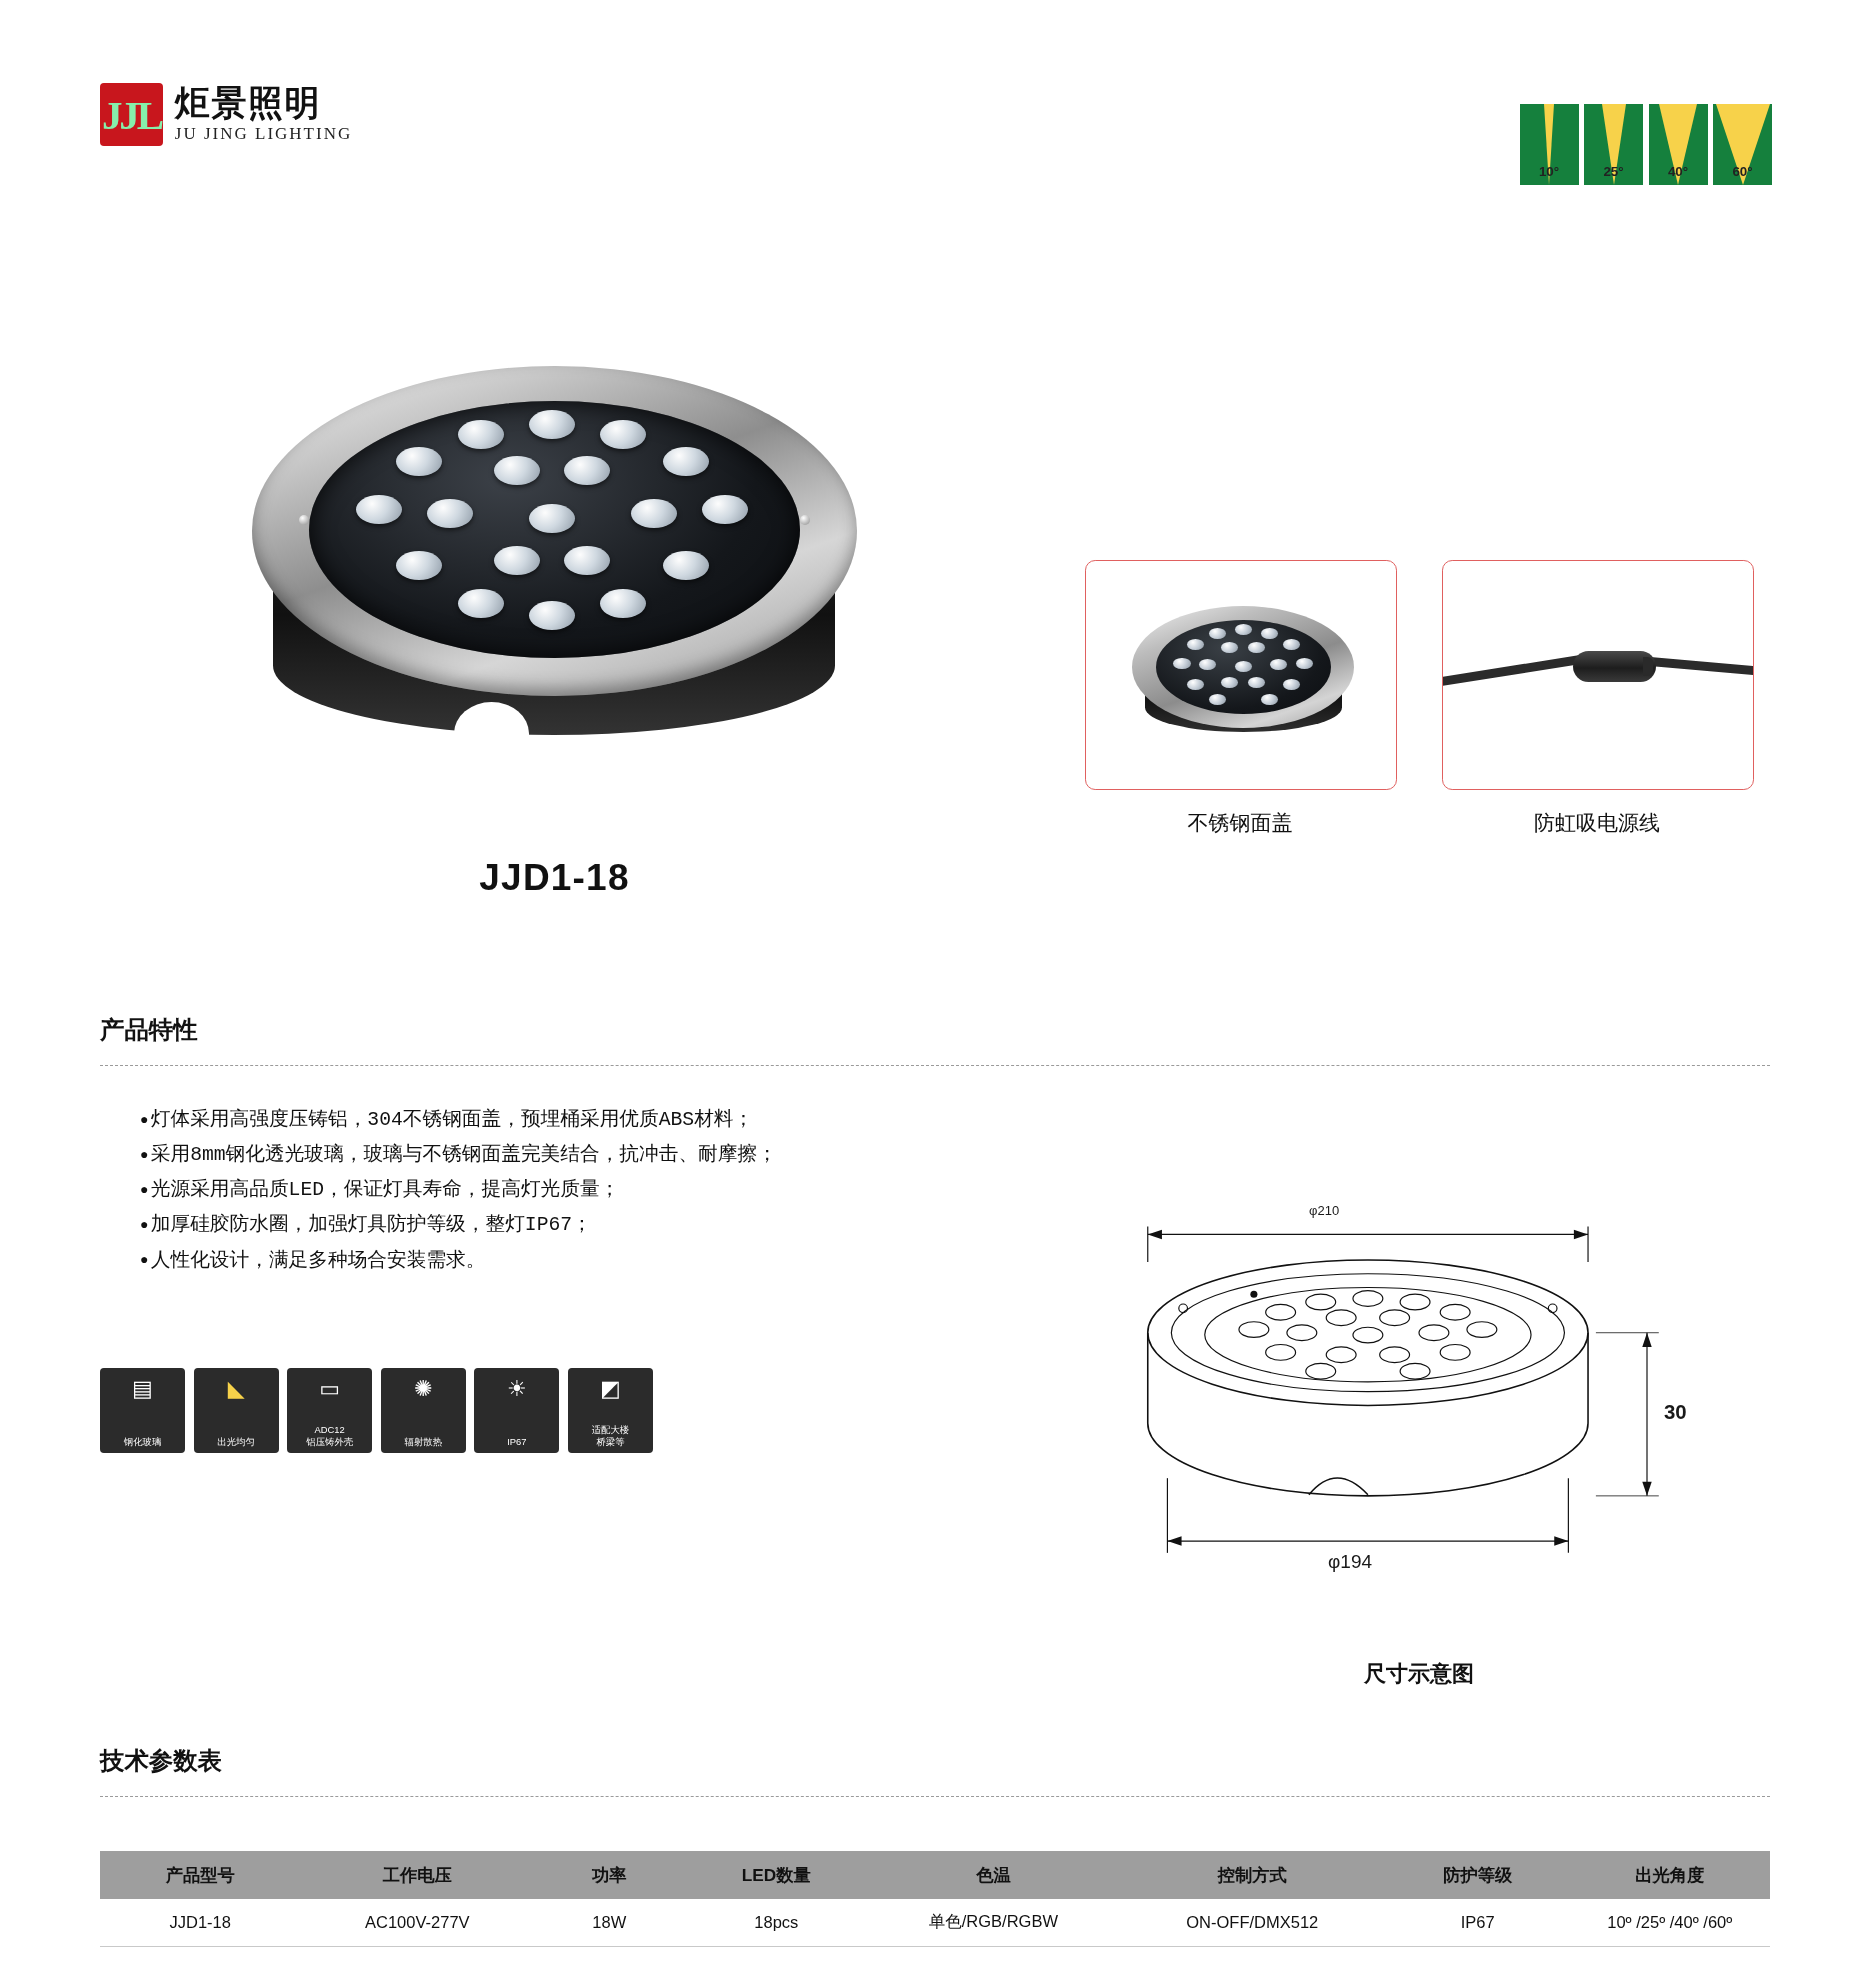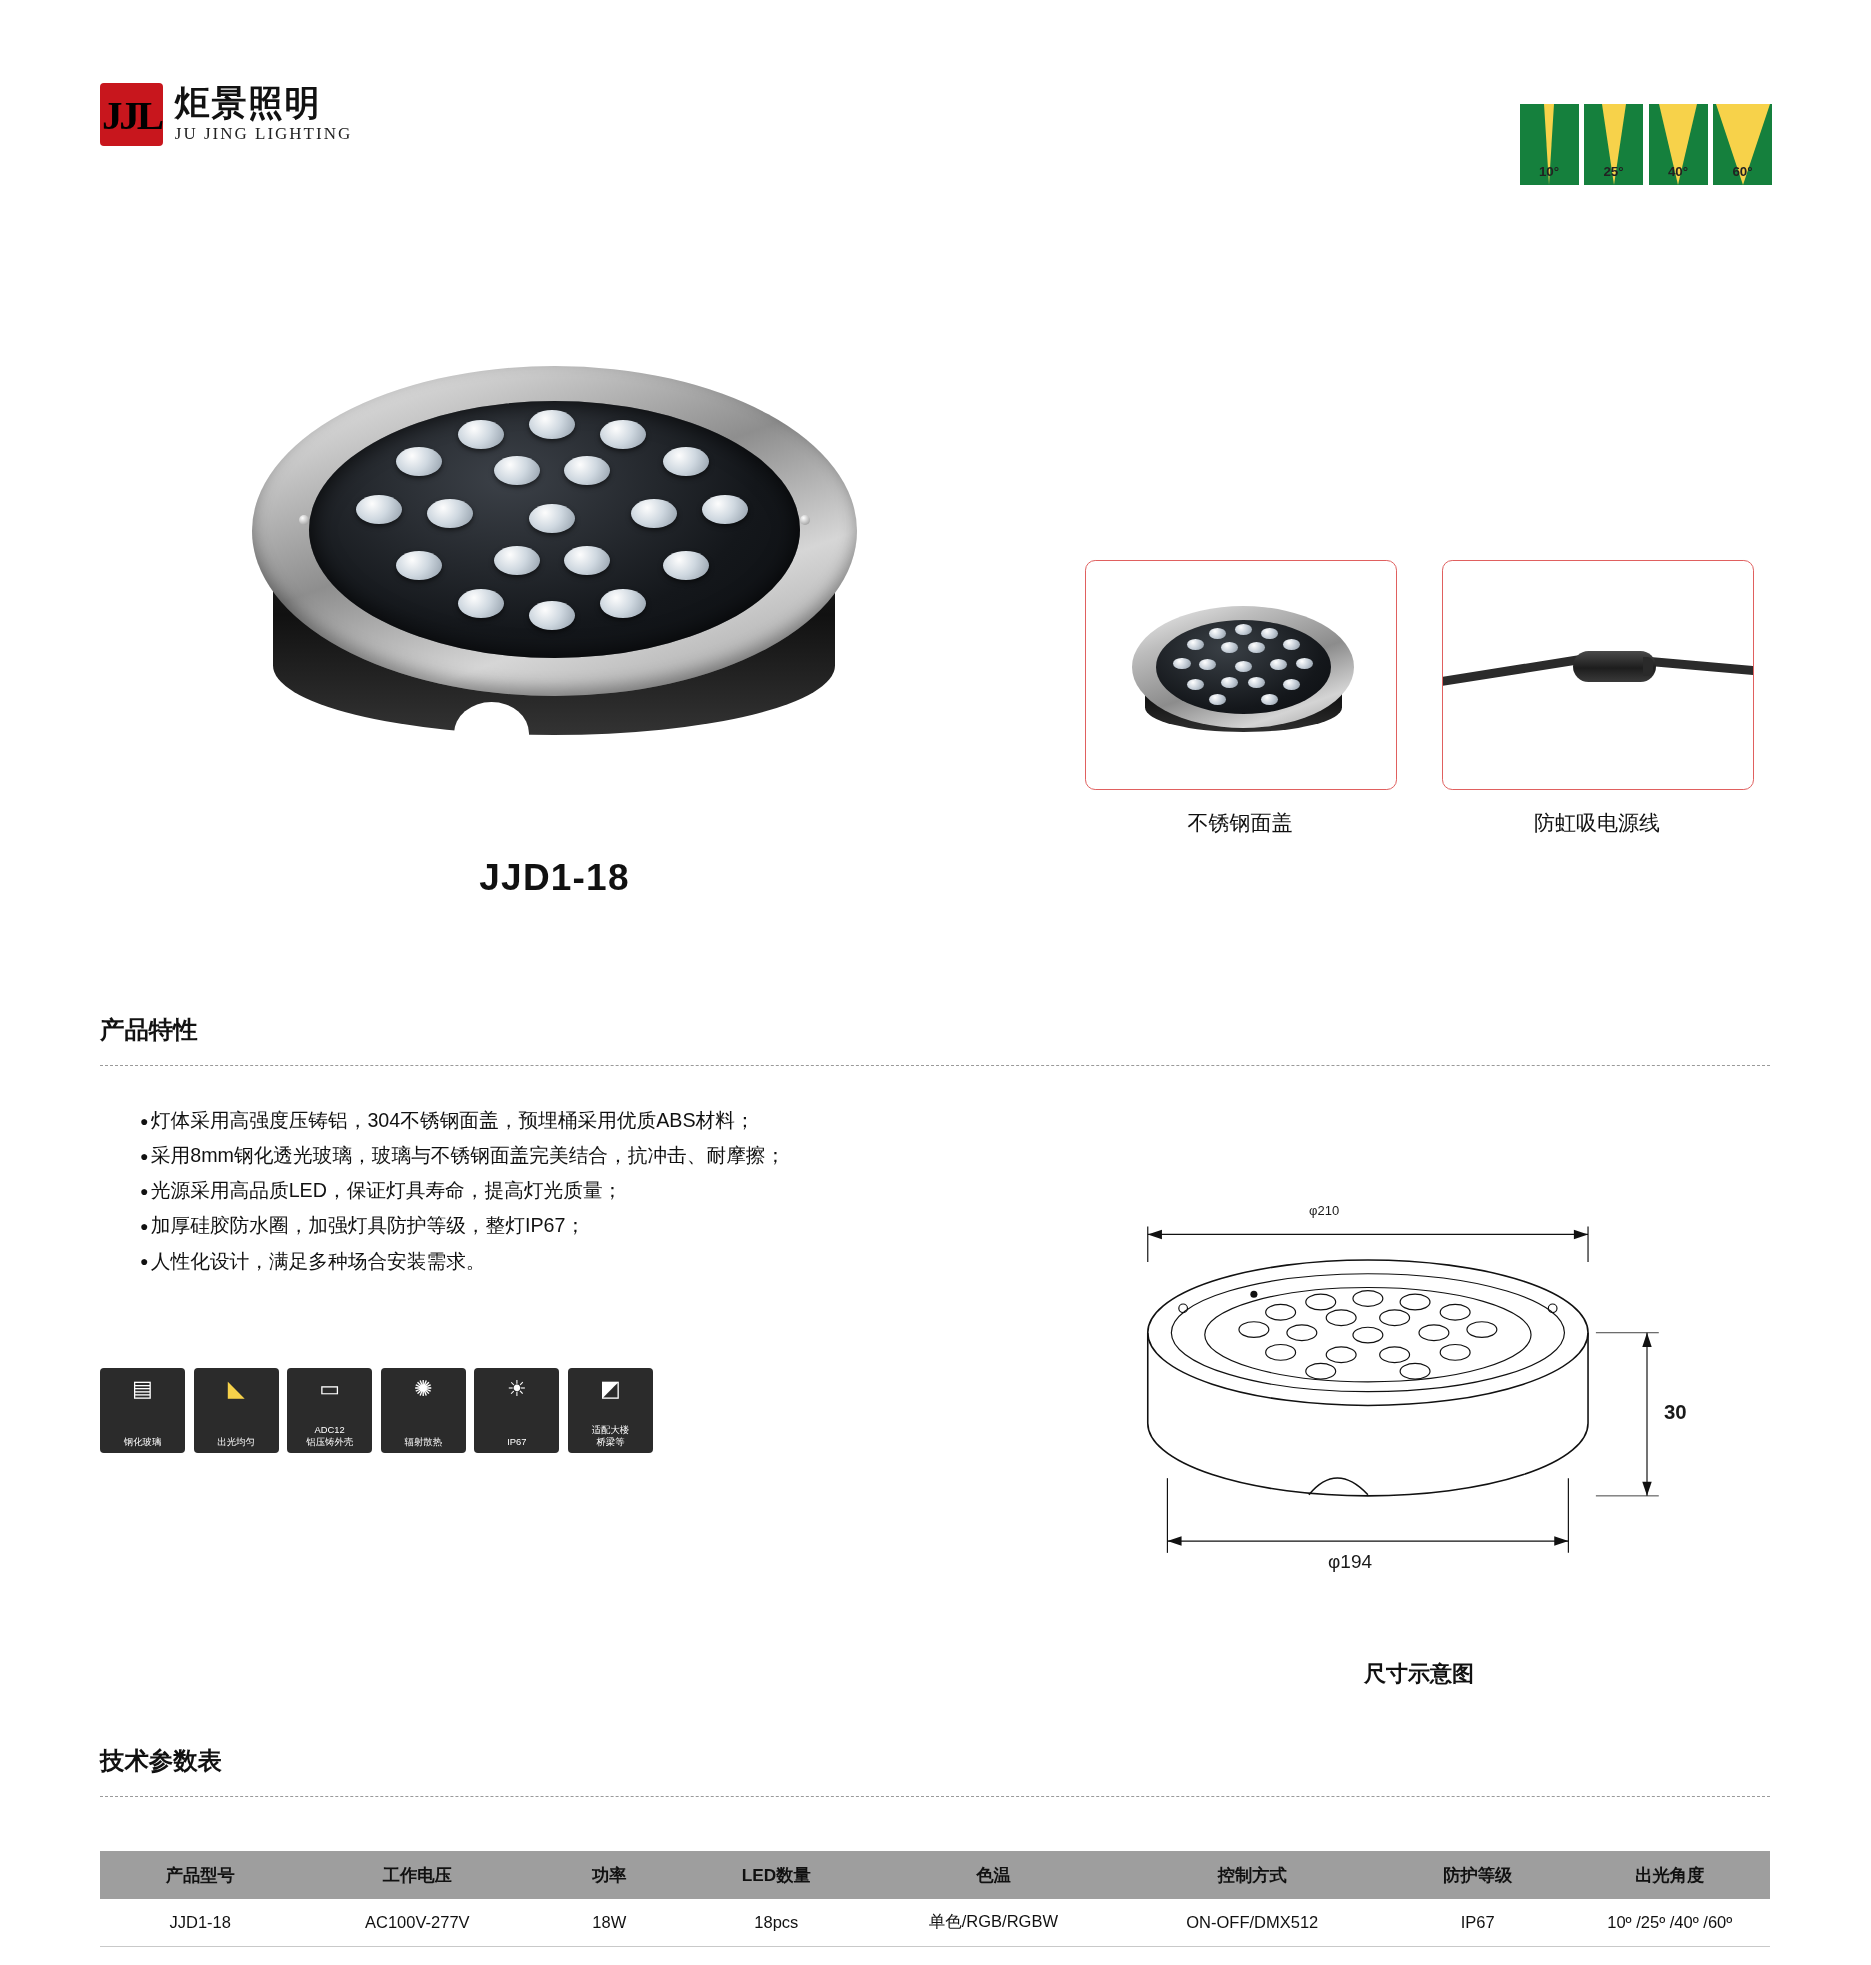--- a/index.html
+++ b/index.html
@@ -11,21 +11,21 @@
     position:relative;
     overflow:hidden;
   }
   .page { position:absolute; inset:0; }
 
   
   .logo-wrap { position:absolute; left:100px; top:83px; display:flex; align-items:center; gap:11.8px; }
   .logo-mark {
     width:63px; height:63px; background:#c8161d; border-radius:3.9px;
     display:flex; align-items:center; justify-content:center;
-    color:#000000; font-size:41px; font-weight:bold; font-family:"Liberation Serif", serif;
+    color:#86efac; font-size:41px; font-weight:bold; font-family:"Liberation Serif", serif;
     letter-spacing:-3.1px;
   }
   .logo-txt { display:flex; flex-direction:column; justify-content:center; }
   .logo-cn { font-size:35px; font-weight:bold; color:#111; letter-spacing:1.6px; line-height:1.05; }
   .logo-en { font-size:17px; color:#222; letter-spacing:2px; margin-top:2px;font-family:Liberation Serif, serif; }
 
   
   .beams { position:absolute; right:100px; top:185px; transform:translateY(-100%); display:flex; gap:5.5px; }
   .beam { width:59px; height:81px; background:#15803d; position:relative; overflow:hidden; }
   .beam .cone { position:absolute; left:50%; top:0; transform:translateX(-50%);
@@ -91,21 +91,21 @@
   .wire .joint { position:absolute; left:130px; top:90px; width:83px; height:31px;
     background:linear-gradient(180deg,#4a4a4a,#1d1d1d 55%,#3a3a3a); border-radius:15.7px; }
   .wire .joint:after { content:""; position:absolute; left:70px; top:5.5px; width:10.2px; height:19.7px;
     background:#2a2a2a; border-radius:0 5.5px 5.5px 0; }
 
   
   .sec-title { position:absolute; font-size:24.4px; font-weight:bold; color:#111; }
   .dash { position:absolute; height:0; border-top:1.6px dashed #9a9a9a; }
 
   
-  .features { position:absolute; left:100px; top:1097px; width:1140px; }
+  .features { position:absolute; left:100px; top:1097px; width:1140px;font-family:Liberation Mono, monospace; }
   .features li { list-style:none; font-size:19.7px; line-height:1.78; color:#111; }
   .features .bullet { font-size:14px; vertical-align:1.2px; margin-right:2.4px; }
 
   
   .icons { position:absolute; left:100px; top:1368px; display:flex; gap:8.6px; }
   .ic { width:85px; height:85px; background:#2b2b2b; border-radius:3.9px;
         display:flex; flex-direction:column; align-items:center; justify-content:flex-end;
         color:#fff; padding-bottom:5.5px; box-sizing:border-box; position:relative; }
   .ic .glyph { position:absolute; top:10.2px; left:0; right:0; text-align:center; font-size:22px; line-height:1; }
   .ic .t { font-size:9.4px; line-height:1.25; text-align:center; }

